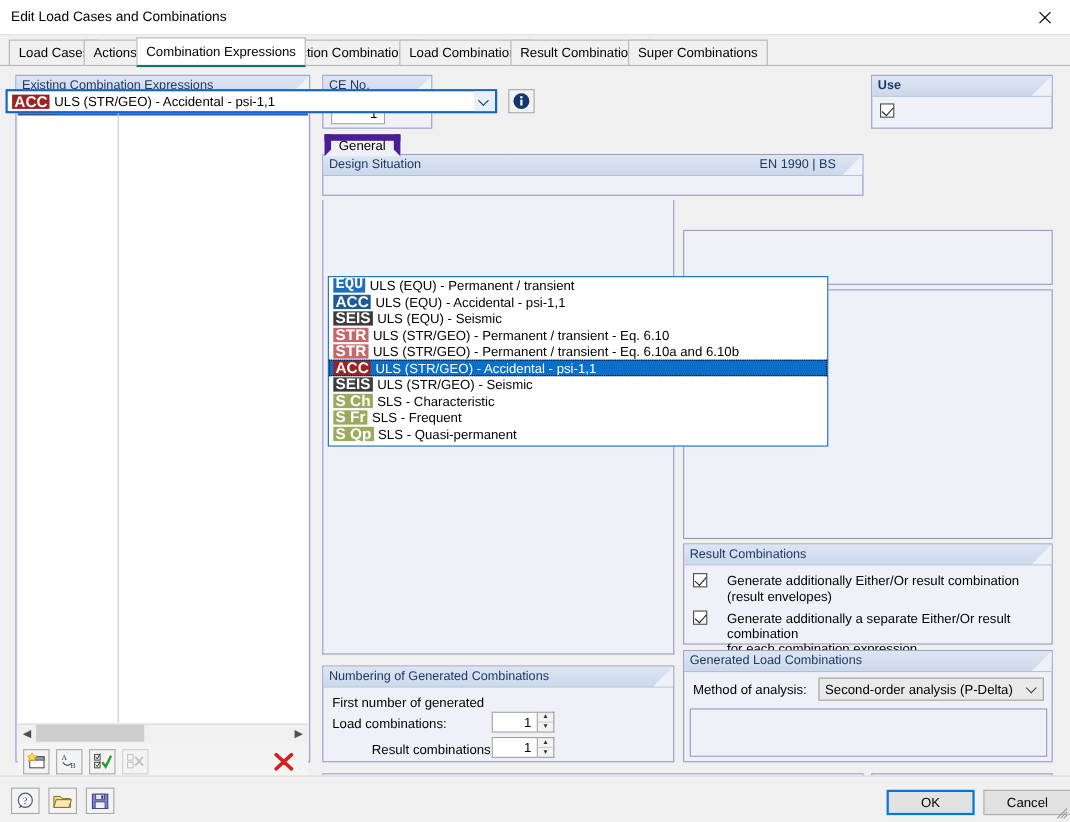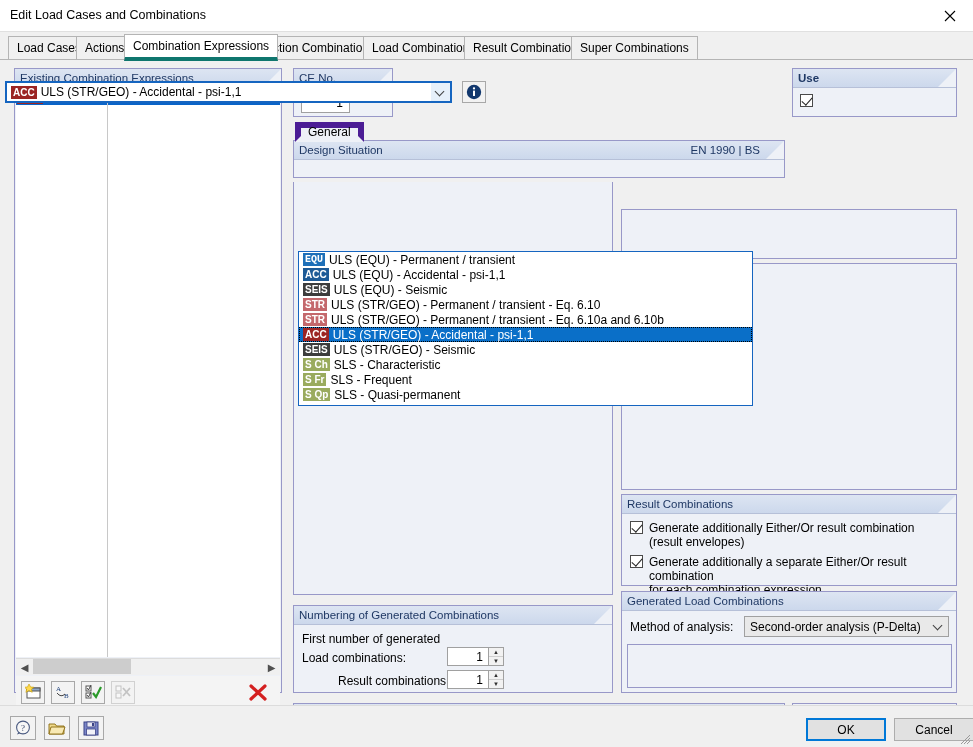--- a/index.html
+++ b/index.html
@@ -44,21 +44,21 @@
     position: absolute; top: 4px; height: 24px;
     background: #f0f0f0;
     border: 1px solid #b4b4b4;
     padding: 0 8px;
     display: flex; align-items: center;
     font-size: 12px; color: #000;
     white-space: nowrap;
   }
   .tab.active {
     background: #ffffff;
-    border-bottom: 4px solid #0f766e;
+    border-bottom: 2px solid #0f766e;
     top: 2px; height: 27px;
     z-index: 3;
     font-weight: normal;
   }
 
   
   .body-area {
     position: absolute; left: 0; top: 60px; width: 893px; height: 645px;
     background: #f0f0f0;
   }
@@ -101,21 +101,21 @@
     background: #0a64c8; color: #ffffff;
   }
   .col-a { width: 79px; position: relative; display: flex; align-items: center;
            height: 16px; padding-left: 1px; }
   .col-b { position: relative; display: flex; align-items: center; height: 16px; padding-left: 6px; }
   .colsep {
     position: absolute; left: 92px; top: 20px; width: 1px; height: 568px; background: #c8c8c8;
   }
   .badge {
     display: inline-block;
-    font-size: 10px; font-weight: bold; line-height: 13px;
+    font-size: 14px; font-weight: bold; line-height: 13px;
     padding: 0 2px; margin-right: 4px;
     color: #ffffff; text-align: center;
     font-family: "Liberation Sans", sans-serif;
   }
   .hscroll {
     position: absolute; left: 1px; top: 589px; width: 264px; height: 17px;
     background: #f0f0f0; border-top: 1px solid #dcdcdc;
     display: flex; align-items: center;
   }
   .hscroll .arrow {
@@ -178,21 +178,21 @@
   .cbox {
     width: 13px; height: 13px; background: #fff; border: 1px solid #4a4a4a;
     display: inline-block; position: relative; vertical-align: top; flex: 0 0 13px;
   }
   .cbox.checked::after {
     content: ""; position: absolute; left: 3px; top: 0px;
     width: 5px; height: 9px;
     border-right: 1.7px solid #222; border-bottom: 1.7px solid #222;
     transform: rotate(42deg);
   }
-  .cbrow { display: flex; align-items: flex-start; gap: 6px; font-size: 12px; }
+  .cbrow { display: flex; align-items: flex-start; gap: 18px; font-size: 12px; }
   .cbrow .lbl { line-height: 14px; }
 
   
   #inner-tabs { position: absolute; left: 293px; top: 62px; width: 664px; height: 18px; }
   .itab {
     position: absolute; top: 0; height: 20px; padding: 0 7px;
     display:flex; align-items:center; font-size: 12px;
     border: 6px solid #4c1d95; background: #f0f0f0;
   }
   .itab.active { background: #eef1f7; border-bottom-color: #eef1f7; z-index: 4; }

